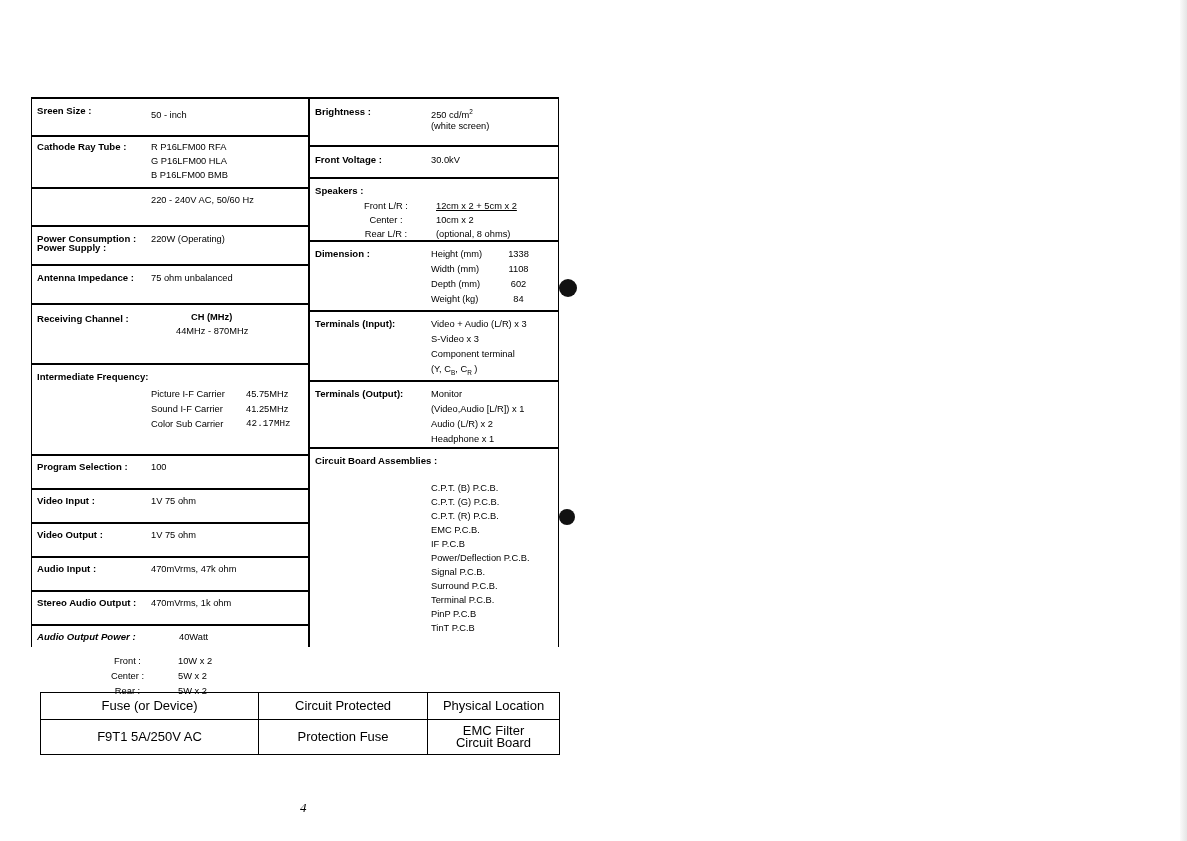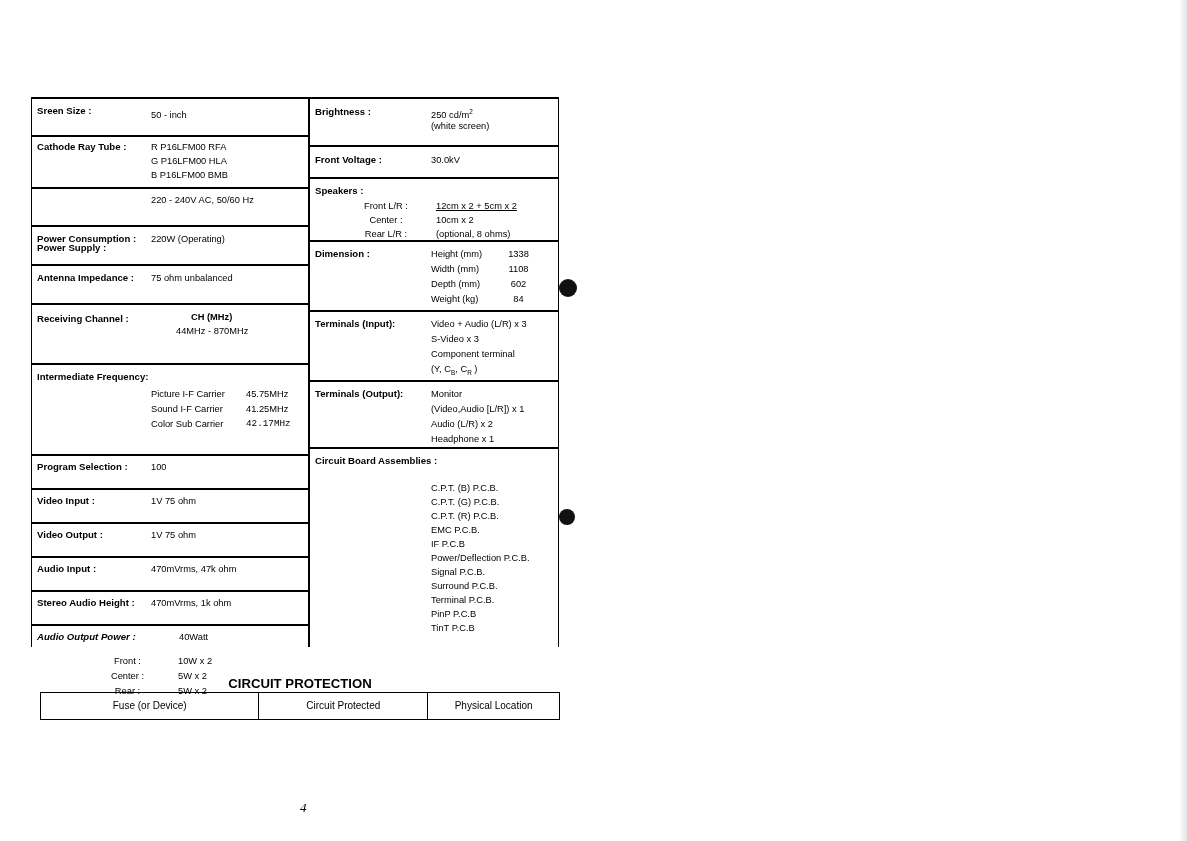--- a/index.html
+++ b/index.html
@@ -30,21 +30,21 @@
   .cell{position:absolute;font-size:9.3px;line-height:12.5px;}
   .lbl{font-weight:bold;font-size:9.6px;}
   .val{font-size:9.3px;}
   .sub-r{text-align:center;}
 
   
   #cp-title{position:absolute;left:150px;top:676px;width:300px;text-align:center;
     font-size:13.2px;font-weight:bold;}
   #cp-table{position:absolute;left:40px;top:692px;width:520px;border-collapse:collapse;}
   #cp-table td,#cp-table th{
-    border:1.2px solid #000;font-size:10px;font-weight:normal;
+    border:1.2px solid #000;font-size:13px;font-weight:normal;
     text-align:center;padding:5px 2px;line-height:12px;
   }
   #cp-table .hrow td{padding:7px 2px;}
   #pg-left{position:absolute;left:300px;top:800px;font-size:13px;
     font-family:"Liberation Serif",serif;font-style:italic;}
 
   
   #right-page{position:absolute;left:593px;top:0;width:594px;height:841px;}
 
   .blob{position:absolute;background:#111;border-radius:50%;}
@@ -121,21 +121,21 @@
 
       <div class="cell lbl" style="left:6px;top:398px;">Video Input :</div>
       <div class="cell val" style="left:120px;top:398px;">1V 75 ohm</div>
 
       <div class="cell lbl" style="left:6px;top:432px;">Video Output :</div>
       <div class="cell val" style="left:120px;top:432px;">1V 75 ohm</div>
 
       <div class="cell lbl" style="left:6px;top:466px;">Audio Input :</div>
       <div class="cell val" style="left:120px;top:466px;">470mVrms, 47k ohm</div>
 
-      <div class="cell lbl" style="left:6px;top:500px;">Stereo Audio Height :</div>
+      <div class="cell lbl" style="left:6px;top:500px;">Stereo Audio Output :</div>
       <div class="cell val" style="left:120px;top:500px;">470mVrms, 1k ohm</div>
 
       <div class="cell lbl" style="left:6px;top:534px;font-style:italic;">Audio Output Power :</div>
       <div class="cell val" style="left:148px;top:534px;">40Watt</div>
 
       <div class="cell lbl" style="left:284px;top:9px;">Brightness :</div>
       <div class="cell val" style="left:400px;top:9px;"><span>250 cd/m</span><sup style="font-size:6.4px;">2</sup></div>
       <div class="cell val" style="left:400px;top:23px;">(white screen)</div>
 
       <div class="cell lbl" style="left:284px;top:57px;">Front Voltage :</div>
@@ -188,28 +188,33 @@
       <div class="blob" style="left:528px;top:412px;width:16px;height:16px;"></div>
     </div>
 
     <div class="cell val sub-r" style="left:90px;top:655px;width:75px;font-size:9.3px;">Front :</div>
     <div class="cell val" style="left:178px;top:655px;font-size:9.3px;">10W x 2</div>
     <div class="cell val sub-r" style="left:90px;top:670px;width:75px;font-size:9.3px;">Center :</div>
     <div class="cell val" style="left:178px;top:670px;font-size:9.3px;">5W x 2</div>
     <div class="cell val sub-r" style="left:90px;top:685px;width:75px;font-size:9.3px;">Rear :</div>
     <div class="cell val" style="left:178px;top:685px;font-size:9.3px;">5W x 2</div>
 
-    <div id="cp-title" style="top:676px;">CIRCUIT PROTECTION</div>
     <table id="cp-table" style="top:692px;">
       <tbody>
           <tr class="hrow">
         <td style="width:230px;">Fuse (or Device)</td>
         <td style="width:175px;">Circuit Protected</td>
         <td style="width:135px;">Physical Location</td>
       </tr>
+      <tr>
+        <td>F9T1 5A/250V AC</td>
+        <td>Protection Fuse</td>
+        <td style="white-space:pre-line;">EMC Filter
+Circuit Board</td>
+      </tr>
     </tbody>
       </table>
 
     <div id="pg-left">4</div>
   </div>
 
   <div id="right-page">
 
     
     

